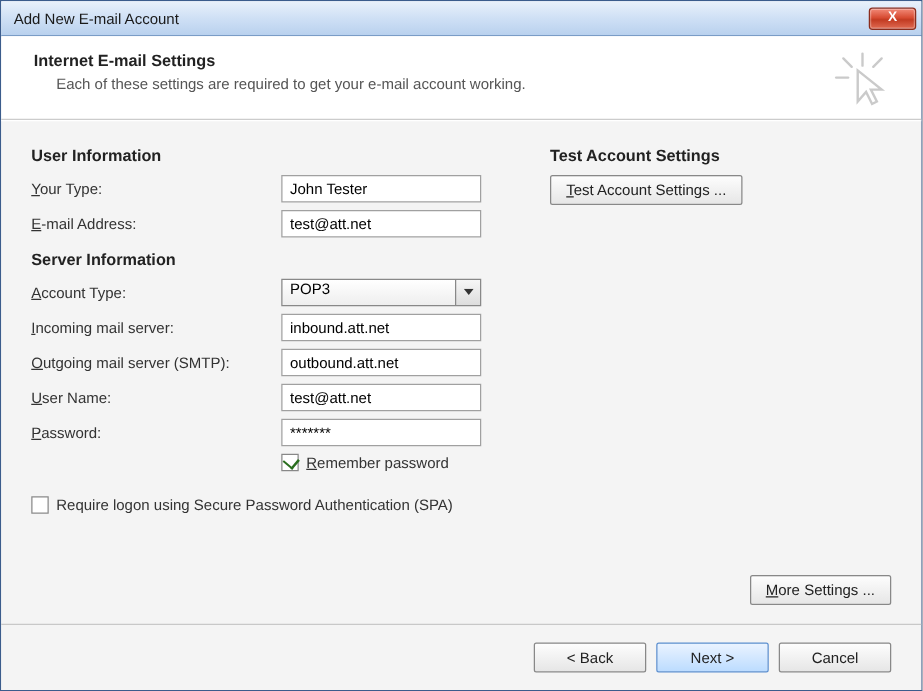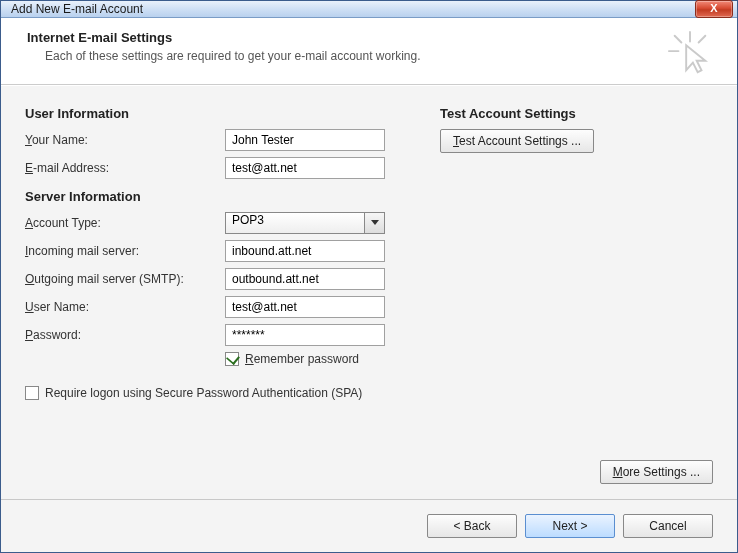--- a/index.html
+++ b/index.html
@@ -13,21 +13,21 @@
   .window {
     width: 738px;
     height: 553px;
     background: #fff;
     border: 1px solid #3b5c8c;
     position: relative;
     display: flex;
     flex-direction: column;
   }
   .titlebar {
-    height: 17px;
+    height: 28px;
     background: linear-gradient(to bottom, #e9f1fb 0%, #cfe0f5 50%, #b9d1ee 100%);
     border-bottom: 1px solid #7a9cc6;
     display: flex;
     align-items: center;
     padding: 0 4px 0 10px;
     color: #1a1a1a;
   }
   .titlebar .title {
     flex: 1;
     font-size: 12px;
@@ -223,21 +223,21 @@
       </g>
     </svg>
   </div>
 
   <div class="body">
 
     <div class="col-left">
       <div class="section-head">User Information</div>
 
       <div class="row">
-        <label class="underline-first">Your Name:</label>
+        <label class="underline-first">Your Type:</label>
         <input type="text" value="John Tester" style="">
       </div>
       <div class="row">
         <label class="underline-first">E-mail Address:</label>
         <input type="text" value="test@att.net" style="">
       </div>
 
       <div class="section-head">Server Information</div>
 
       <div class="row">

